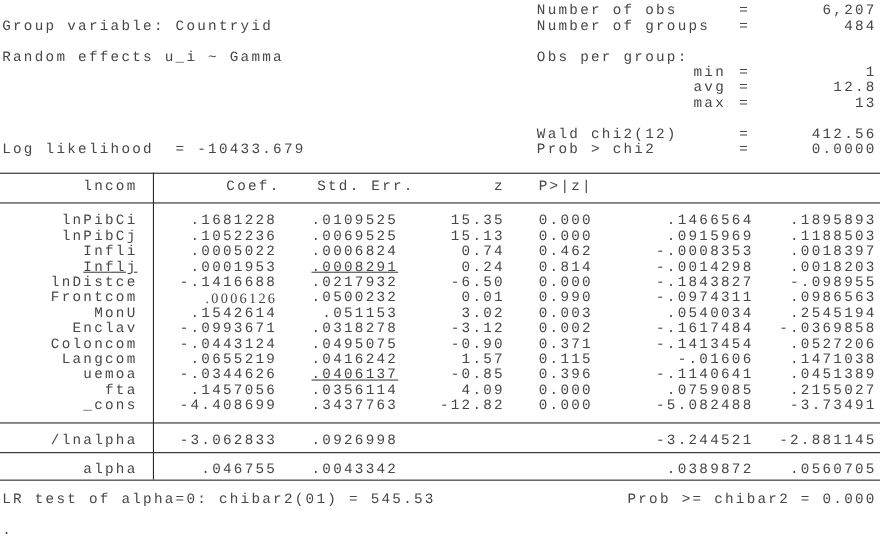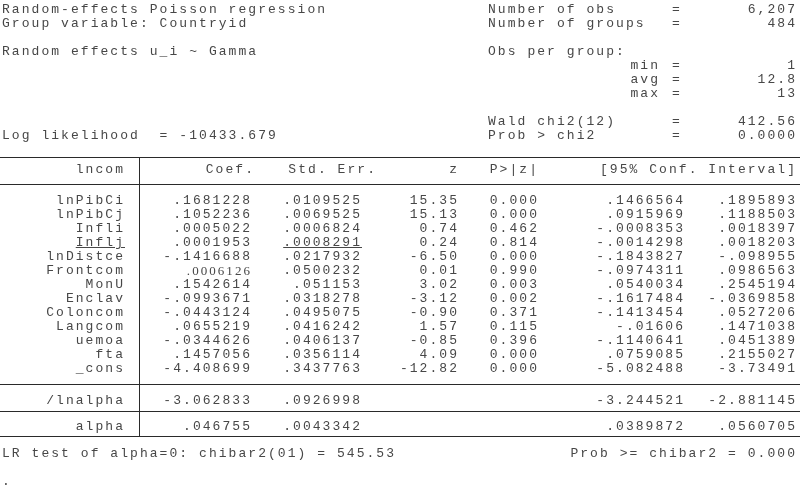--- a/index.html
+++ b/index.html
@@ -21,21 +21,20 @@
   .stat-value{position:absolute;right:0;top:0;white-space:pre;}
   
   .trow{position:absolute;left:0;width:800px;height:14px;}
   .cell{position:absolute;top:0;white-space:pre;}
 </style>
 </head>
 <body>
 
 <div id="screen">
 
-  <div class="abs" style="left:2px;top:4px;">Random-effects Poisson regression</div>
   <div class="abs" style="left:2px;top:18px;">Group variable: Countryid</div>
   <div class="abs" style="left:2px;top:46px;">Random effects u_i ~ Gamma</div>
   <div class="abs" style="left:2px;top:130px;">Log likelihood  = -10433.679</div>
 
   <div id="hstats">
       <div class="stat-row">
         <span class="stat-label">Number of obs</span>
         <span class="stat-eq">=</span>
         <span class="stat-value">6,207</span>
       </div>
@@ -82,21 +81,20 @@
   <div class="rule" style="top:411px;"></div>
   <div class="rule" style="top:436px;"></div>
   <div class="vbar" style="left:139px;top:157px;height:279px;"></div>
 
   <div class="trow" style="top:164px;">
     <span class="cell" style="right:675px;">lncom</span>
     <span class="cell" style="right:545px;">Coef.</span>
     <span class="cell" style="right:423px;">Std. Err.</span>
     <span class="cell" style="right:341px;">z</span>
     <span class="cell" style="right:261px;">P&gt;|z|</span>
-    <span class="cell" style="right:3px;">[95% Conf. Interval]</span>
   </div>
 
   <div id="tbody">
       <div class="trow" style="top: 195px;">
         <span class="cell" style="right: 675px;">lnPibCi</span>
         <span class="cell" style="right: 548px;">.1681228</span>
         <span class="cell" style="right: 438px;">.0109525</span>
         <span class="cell" style="right: 341px;">15.35</span>
         <span class="cell" style="right: 261px;">0.000</span>
         <span class="cell" style="right: 115px;">.1466564</span>
@@ -179,21 +177,21 @@
         <span class="cell" style="right: 548px;">.0655219</span>
         <span class="cell" style="right: 438px;">.0416242</span>
         <span class="cell" style="right: 341px;">1.57</span>
         <span class="cell" style="right: 261px;">0.115</span>
         <span class="cell" style="right: 115px;">-.01606</span>
         <span class="cell" style="right: 3px;">.1471038</span>
       </div>
       <div class="trow" style="top: 335px;">
         <span class="cell" style="right: 675px;">uemoa</span>
         <span class="cell" style="right: 548px;">-.0344626</span>
-        <span class="cell" style="right: 438px;">.0406137</span>
+        <span class="cell" style="right: 438px; text-decoration: underline;">.0406137</span>
         <span class="cell" style="right: 341px;">-0.85</span>
         <span class="cell" style="right: 261px;">0.396</span>
         <span class="cell" style="right: 115px;">-.1140641</span>
         <span class="cell" style="right: 3px;">.0451389</span>
       </div>
       <div class="trow" style="top: 349px;">
         <span class="cell" style="right: 675px;">fta</span>
         <span class="cell" style="right: 548px;">.1457056</span>
         <span class="cell" style="right: 438px;">.0356114</span>
         <span class="cell" style="right: 341px;">4.09</span>

